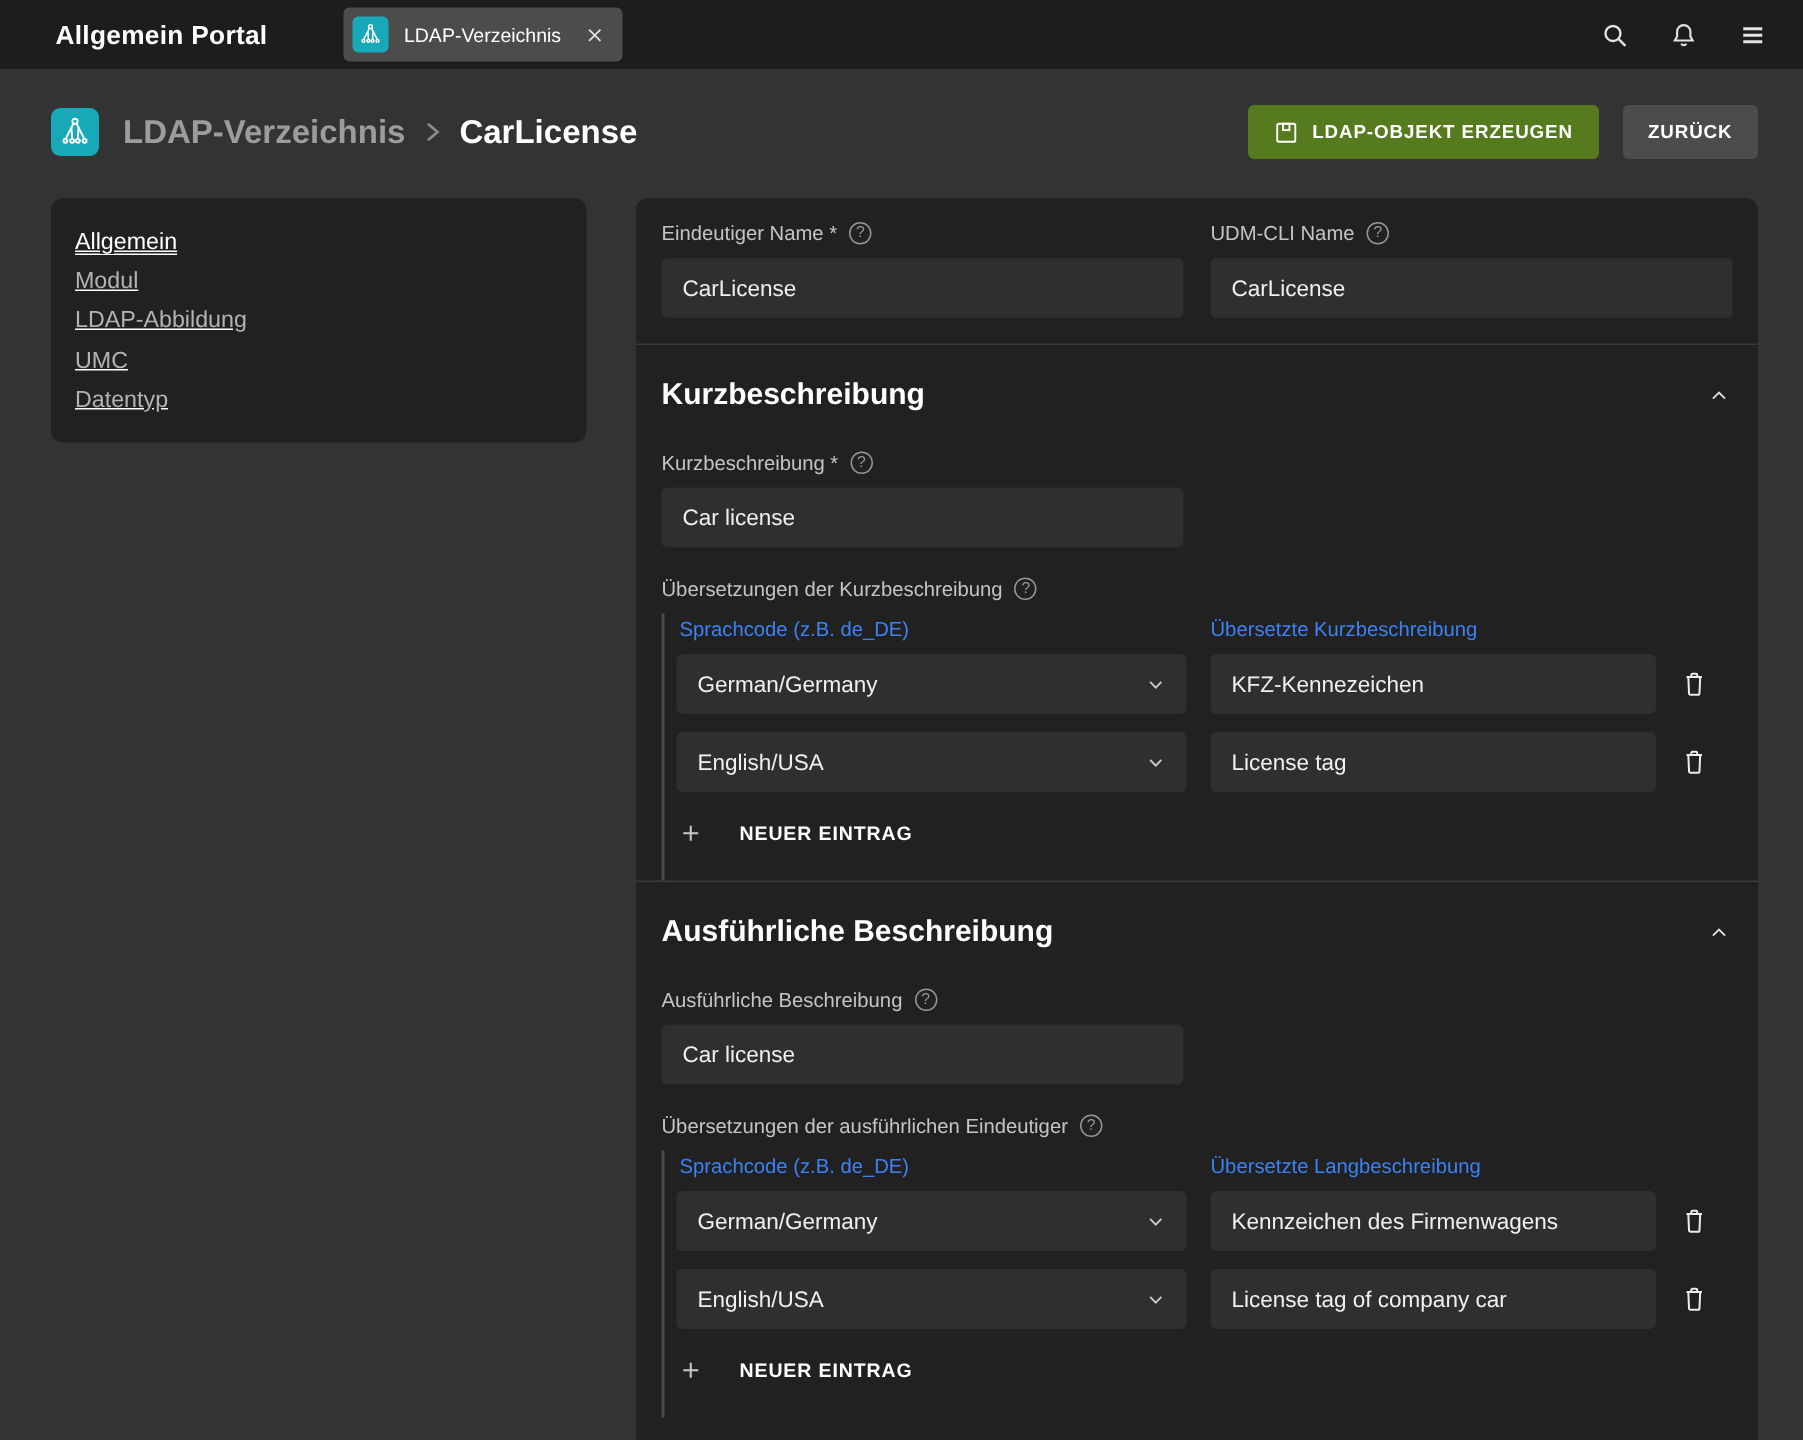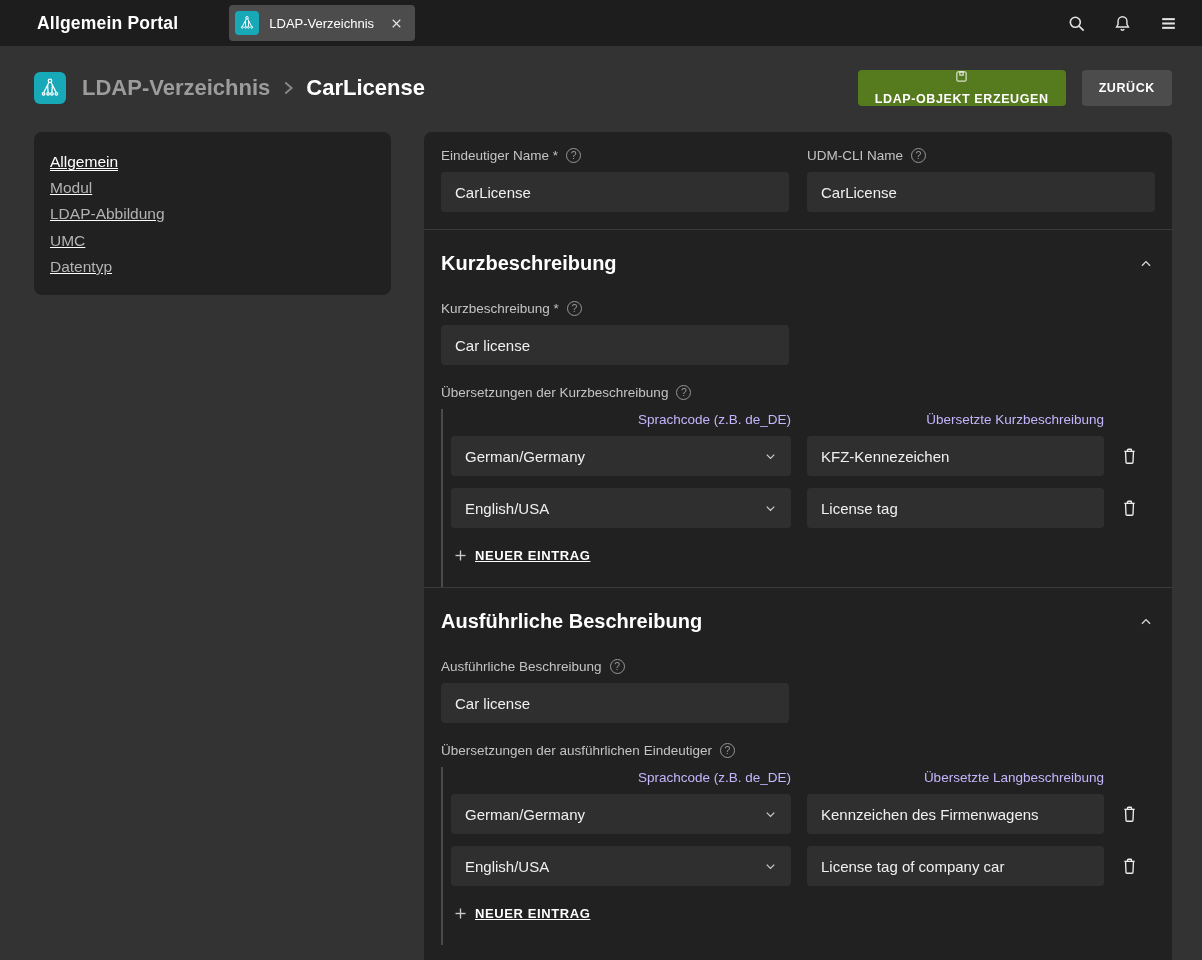--- a/index.html
+++ b/index.html
@@ -44,21 +44,21 @@
   .breadcrumb { margin-left: 16px; display: flex; align-items: center; font-size: 22px; font-weight: 700; }
   .crumb-parent { color: #9c9c9c; cursor: pointer; }
   .crumb-sep { margin: 0 11px; color: #8a8a8a; }
   .crumb-current { color: #ffffff; }
   .header-actions { margin-left: auto; display: flex; gap: 16px; }
   .btn {
     height: 36px; border: none; border-radius: 4px; color: #fff;
     font-family: inherit; font-size: 12.5px; font-weight: 700; letter-spacing: 0.6px;
     display: flex; align-items: center; padding: 0 17px; cursor: pointer;
   }
-  .btn-primary { background: #567a1e; gap: 9px; flex-direction: column; }
+  .btn-primary { background: #567a1e; gap: 9px; }
   .btn-secondary { background: #4c4c4c; }
 
   
   .content { display: flex; align-items: flex-start; gap: 33px; padding: 2px 30px 0 34px; }
   .sidebar {
     width: 357px; flex: none; background: #212121; border-radius: 8px;
     padding: 17px 16px 15px;
     text-decoration: underline;
   }
   .sidebar-item {
@@ -87,35 +87,35 @@
     color: #f0f0f0; font-size: 15px; padding: 0 14px; font-family: inherit;
   }
 
   .section-head { display: flex; align-items: center; justify-content: space-between; padding: 22px 0 4px; }
   .section-title { font-size: 20px; font-weight: 700; color: #ffffff; }
   .collapse-btn { background: none; border: none; color: #dcdcdc; cursor: pointer; padding: 2px; }
 
   .tr-label { margin-top: 20px; }
   .tr-group { border-left: 2px solid #4a4a4a; padding-left: 8px; margin-top: 4px; padding-bottom: 10px; }
   .tr-grid { display: grid; grid-template-columns: 340px 297px 24px; column-gap: 16px; align-items: center; }
-  .tr-headers { font-size: 13.5px; color: #c4b5fd; padding: 3px 0 9px; text-align: right; }
+  .tr-headers { font-size: 13.5px; color: #3b82f6; padding: 3px 0 9px; }
   .tr-headers span:first-child { padding-left: 2px; }
   .tr-row { margin-bottom: 12px; }
   .select {
     height: 40px; background: #2f2f2f; border-radius: 4px;
     display: flex; align-items: center; justify-content: space-between;
     padding: 0 13px 0 14px; font-size: 15px; color: #f0f0f0; cursor: pointer;
   }
   .select .chev { color: #cccccc; }
   .icon-btn { background: none; border: none; color: #ececec; cursor: pointer; padding: 0; width: 24px; height: 24px; }
   .add-btn {
     background: none; border: none; color: #ffffff; cursor: pointer;
-    display: flex; align-items: center; gap: 7px; font-family: inherit;
+    display: flex; align-items: center; gap: 25px; font-family: inherit;
     font-size: 13px; font-weight: 700; letter-spacing: 0.6px;
-    margin: 16px 0 10px; padding: 4px 2px; text-decoration: underline;
+    margin: 16px 0 10px; padding: 4px 2px;
   }
   .add-btn .plus { color: #c8c8c8; }
   .section-long { border-bottom: none; }
 </style>
 </head>
 <body>
 
 <div class="topbar">
   <div class="topbar-title">Allgemein Portal</div>
 

